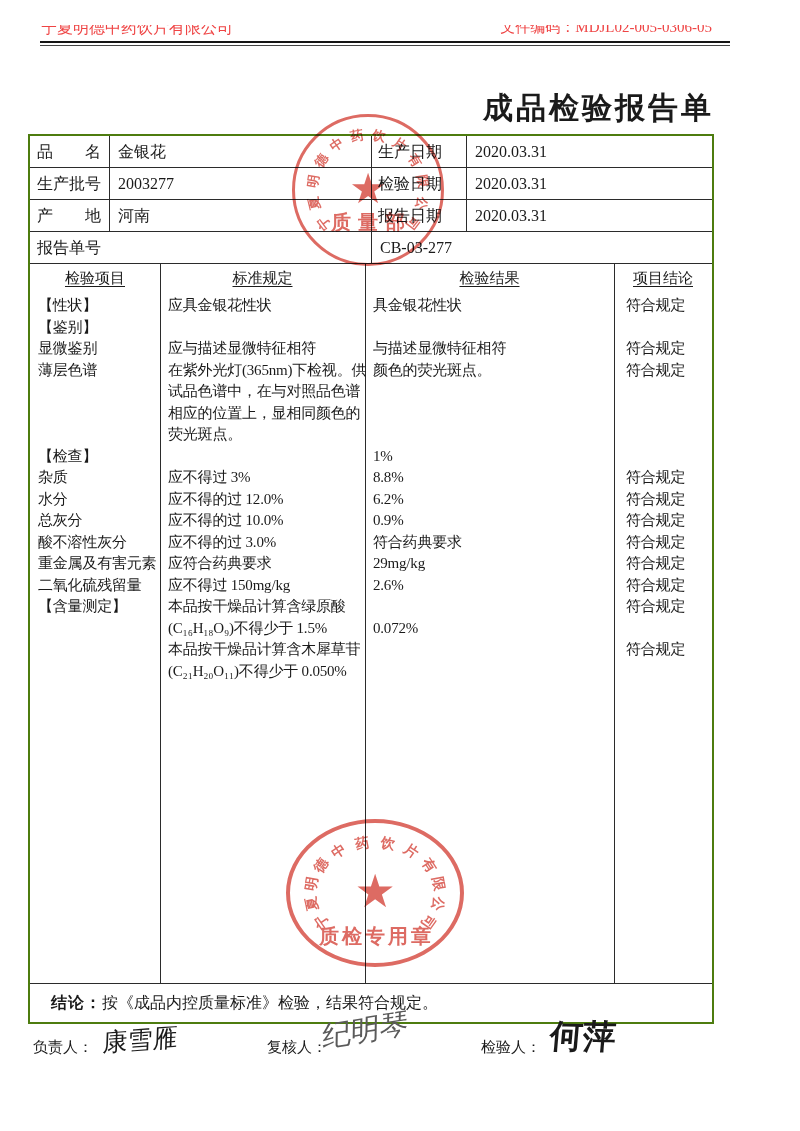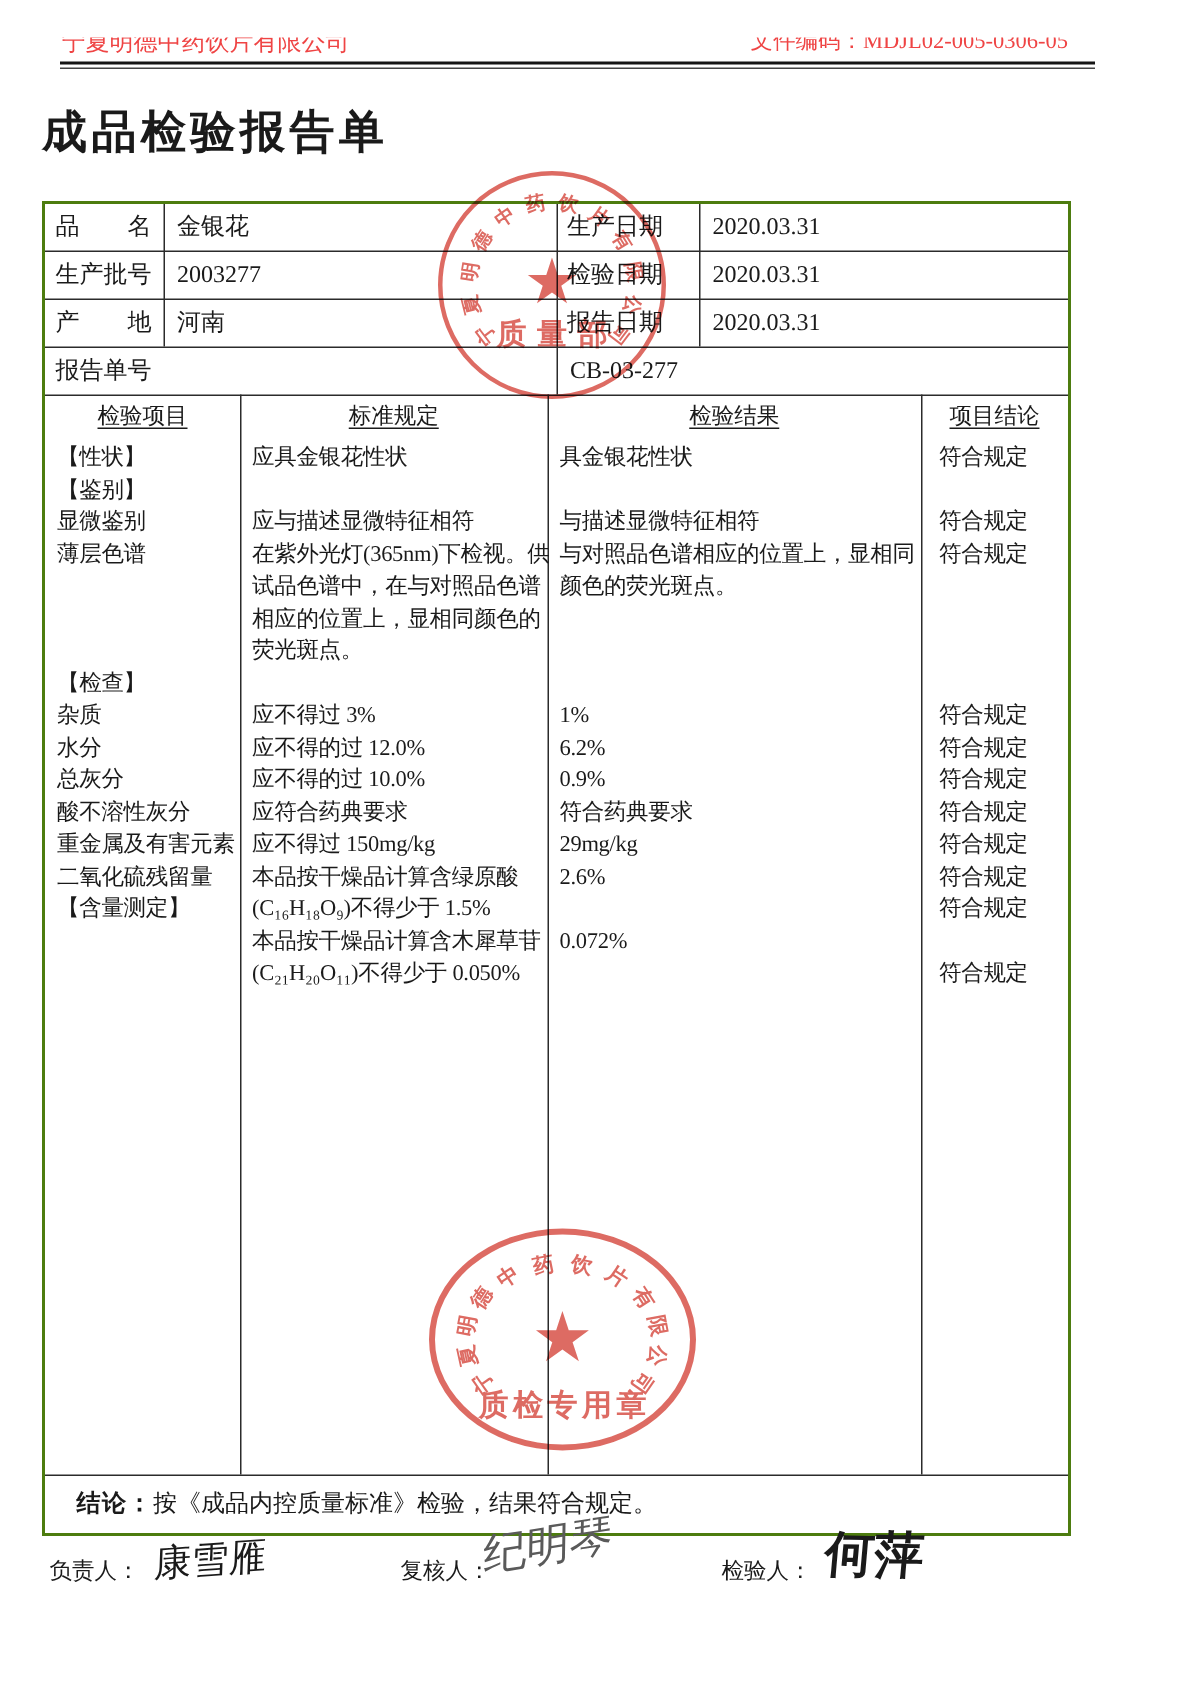--- a/index.html
+++ b/index.html
@@ -6,21 +6,21 @@
   .page{position:relative;width:800px;height:1131px;background:#ffffff;
         font-family:"Liberation Serif",serif;color:#1a1a1a;overflow:hidden;}
   
   .ph-clip{position:absolute;top:25px;height:16px;overflow:hidden;font-size:16px;color:#ef4444;}
   .ph-clip span{display:block;margin-top:-7px;white-space:nowrap;}
   .ph-left{left:41px;width:280px;}
   .ph-right{left:450px;width:262px;text-align:right;font-size:15px;}
   .rule1{position:absolute;left:40px;top:41px;width:690px;height:2px;background:#151515;}
   .rule2{position:absolute;left:40px;top:45px;width:690px;height:1px;background:#444;}
   
-  .title{position:absolute;left:28px;top:68px;width:686px;text-align:left;
+  .title{position:absolute;left:28px;top:88px;width:686px;text-align:right;
          font-size:30px;font-weight:bold;letter-spacing:3px;}
   
   .tbox{position:absolute;left:28px;top:134px;width:682px;height:886px;border:2px solid #4d7c0f;}
   .hline{position:absolute;left:0;width:682px;height:1px;background:#2b2b2b;}
   .vline{position:absolute;width:1px;background:#2b2b2b;}
   
   .cell{position:absolute;white-space:nowrap;font-size:16px;}
   .lh32{line-height:32px;height:32px;}
   
   .hdr{position:absolute;top:127px;height:30px;line-height:30px;text-align:center;font-size:15px;}
@@ -132,37 +132,38 @@
         <div class="tline">&nbsp;</div>
         <div class="tline">应与描述显微特征相符</div>
         <div class="tline">在紫外光灯(365nm)下检视。供</div>
         <div class="tline">试品色谱中，在与对照品色谱</div>
         <div class="tline">相应的位置上，显相同颜色的</div>
         <div class="tline">荧光斑点。</div>
         <div class="tline">&nbsp;</div>
         <div class="tline">应不得过 3%</div>
         <div class="tline">应不得的过 12.0%</div>
         <div class="tline">应不得的过 10.0%</div>
+        <div class="tline">应不得的过 3.0%</div>
         <div class="tline">应符合药典要求</div>
         <div class="tline">应不得过 150mg/kg</div>
         <div class="tline">本品按干燥品计算含绿原酸</div>
         <div class="tline">(C₁₆H₁₈O₉)不得少于 1.5%</div>
         <div class="tline">本品按干燥品计算含木犀草苷</div>
         <div class="tline">(C₂₁H₂₀O₁₁)不得少于 0.050%</div>
       </div>
     <div class="tstack" style="left:343px;width:240px">
         <div class="tline">具金银花性状</div>
         <div class="tline">&nbsp;</div>
         <div class="tline">与描述显微特征相符</div>
-        <div class="tline">与对照品色谱相应的位置上，显相同</div>
         <div class="tline">颜色的荧光斑点。</div>
         <div class="tline">&nbsp;</div>
         <div class="tline">&nbsp;</div>
         <div class="tline">&nbsp;</div>
         <div class="tline">1%</div>
+        <div class="tline">8.8%</div>
         <div class="tline">6.2%</div>
         <div class="tline">0.9%</div>
         <div class="tline">符合药典要求</div>
         <div class="tline">29mg/kg</div>
         <div class="tline">2.6%</div>
         <div class="tline">&nbsp;</div>
         <div class="tline">0.072%</div>
         <div class="tline">&nbsp;</div>
       </div>
     <div class="tstack" style="left:596px;width:86px">

